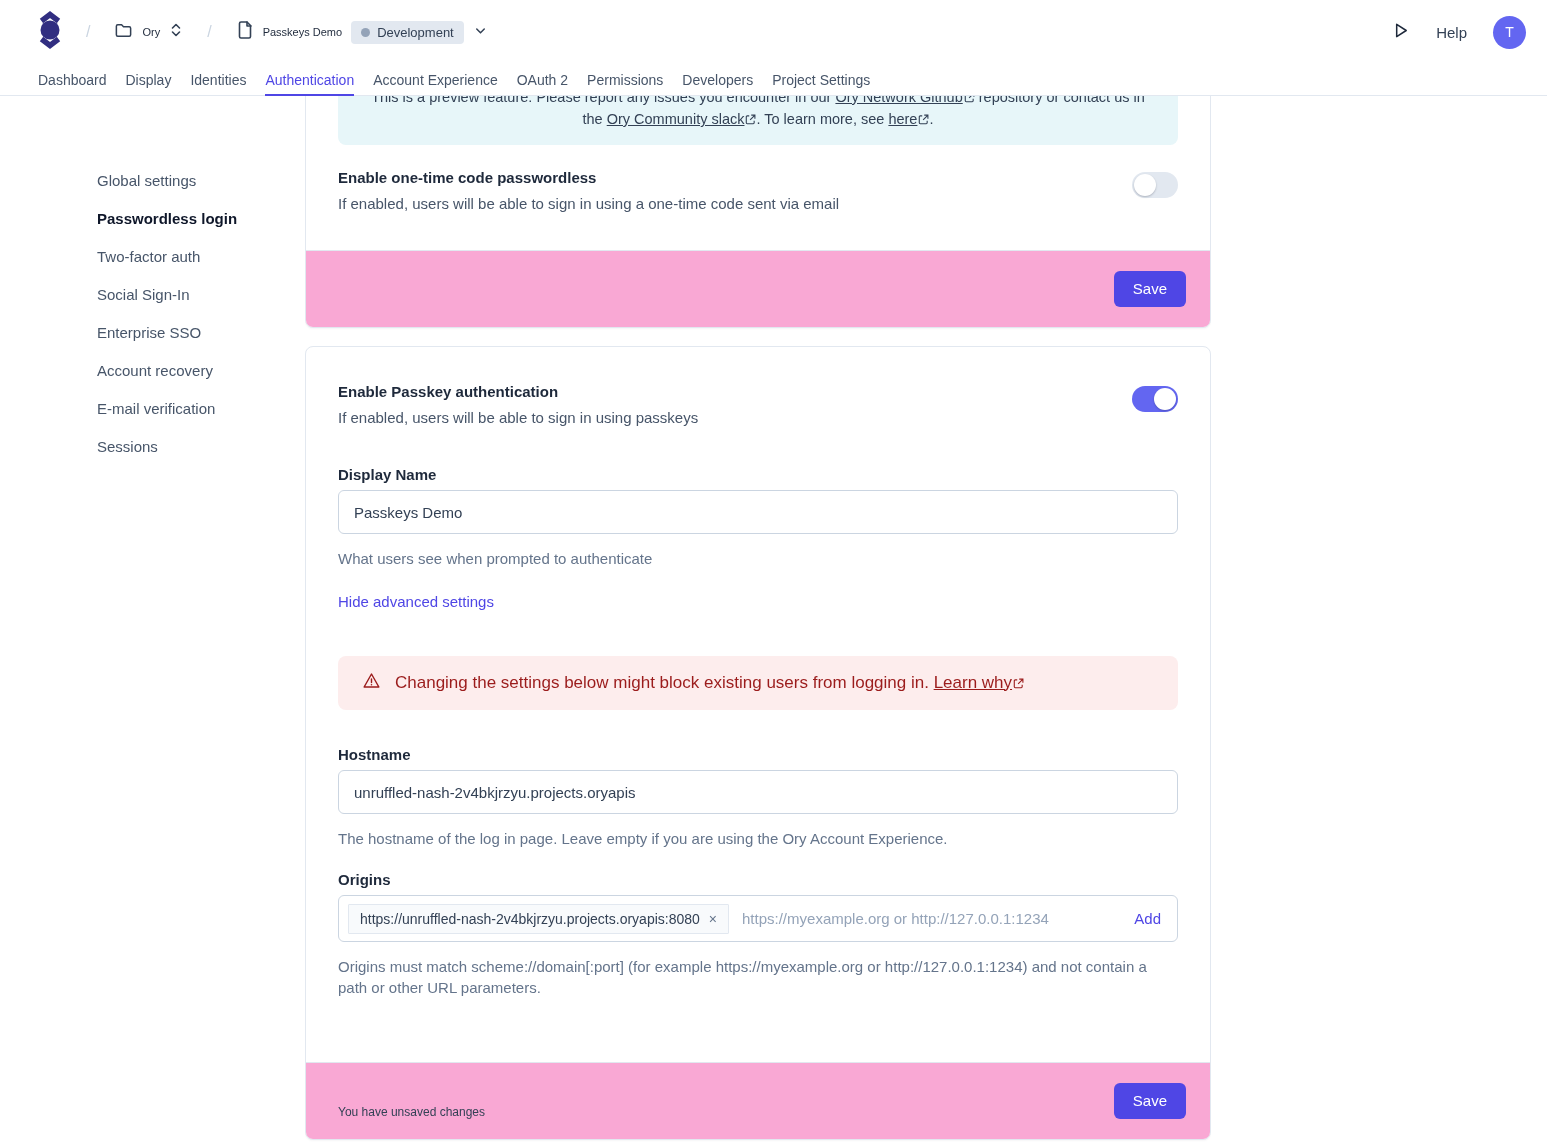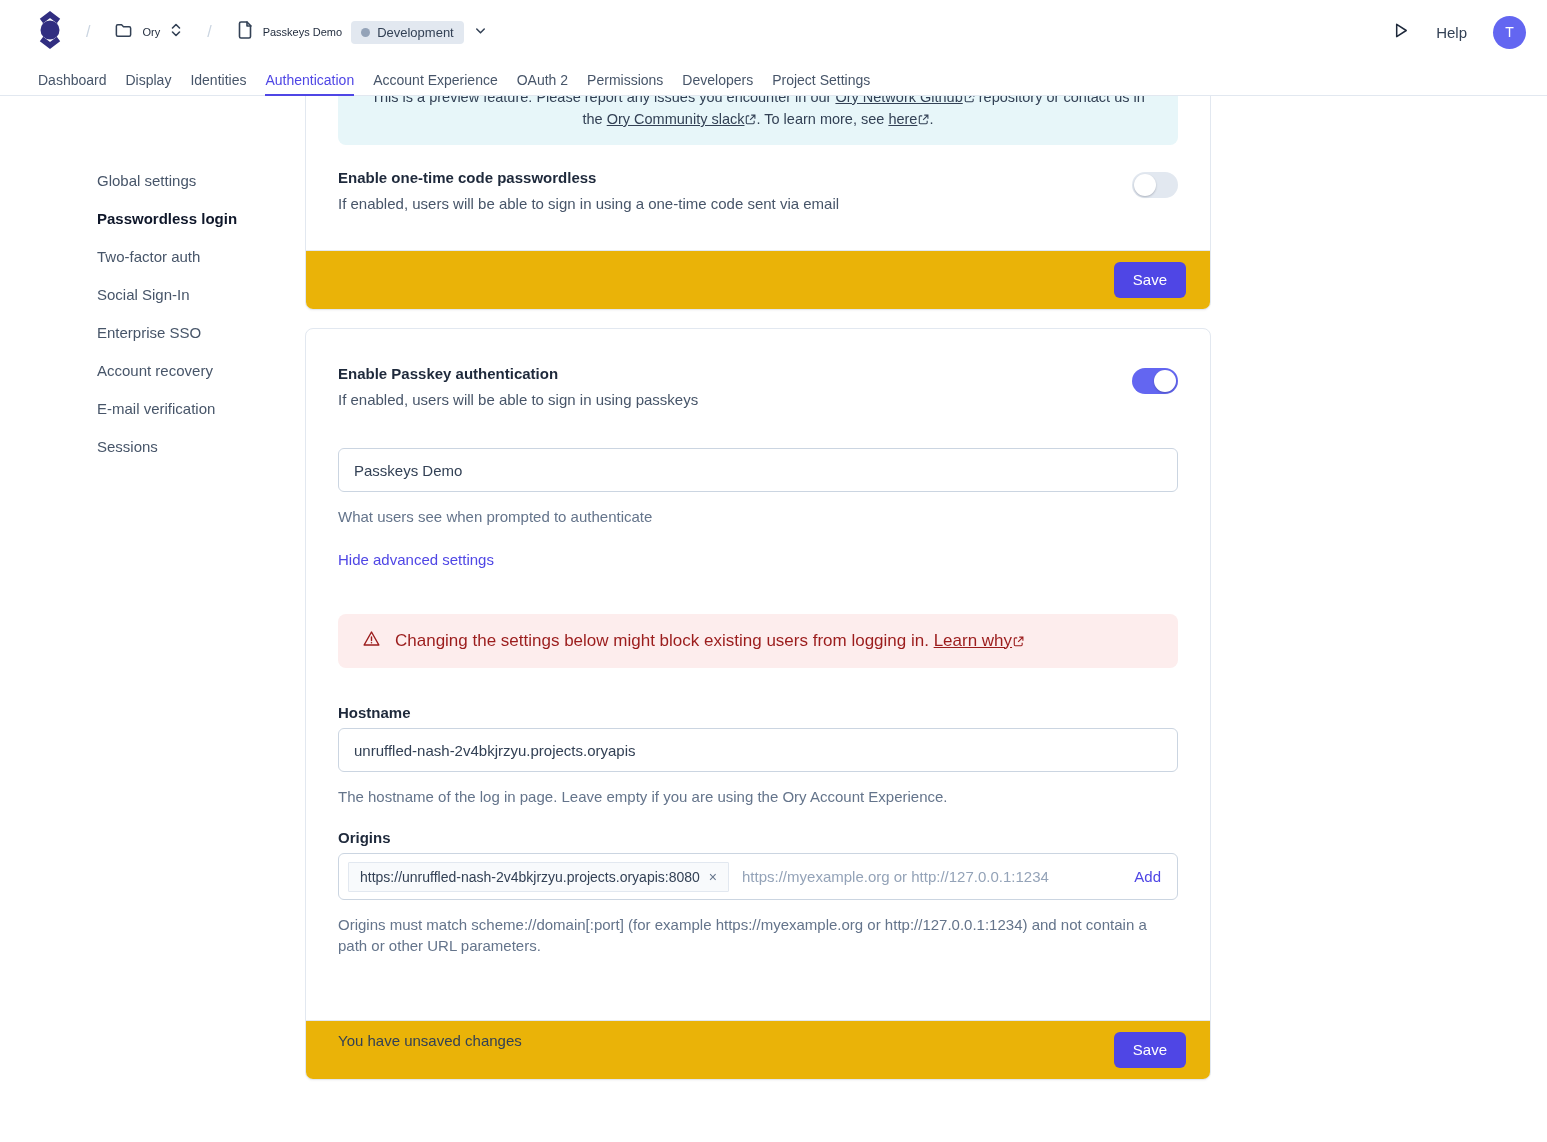--- a/index.html
+++ b/index.html
@@ -68,24 +68,24 @@
   .card {
     border: 1px solid #E2E8F0; border-radius: 8px; background: #fff;
     box-shadow: 0 1px 2px rgba(15,23,42,0.04);
     overflow: hidden;
   }
   .card-1 { margin-top: -48px; }
   .card-2 { margin-top: 18px; }
   .card-body { padding: 24px 32px 36px 32px; }
   .card-2 .card-body { padding: 36px 32px 64px 32px; }
   .card-footer {
-    background: #eab308; border-top: 1px solid #E2E8F0;
-    padding: 11px 24px; display: flex; align-items: flex-start; justify-content: flex-end;
-  }
-  .card-footer .status-text { flex: 1; font-size: 15px; color: #334155; padding-left: 8px; }
+    background: #f9a8d4; border-top: 1px solid #E2E8F0;
+    padding: 20px 24px; display: flex; align-items: flex-end; justify-content: flex-end;
+  }
+  .card-footer .status-text { flex: 1; font-size: 12px; color: #334155; padding-left: 8px; }
   .btn-save {
     background: #4F46E5; color: #fff; border: none; border-radius: 6px;
     font-family: "Liberation Sans", sans-serif;
     font-size: 15px; padding: 9px 19px; cursor: pointer; line-height: 18px;
   }
 
   
   .preview-banner {
     background: #E7F6F9; border-radius: 8px;
     padding: 14px 24px; font-size: 14.5px; line-height: 21px; color: #334155;
@@ -270,20 +270,21 @@
             <div>
               <div class="section-title">Enable Passkey authentication</div>
               <div class="section-desc">If enabled, users will be able to sign in using passkeys</div>
             </div>
             <div class="toggle on">
               <div class="knob"></div>
             </div>
           </div>
 
           <div class="mt-display-name">
+            <div class="field-label">Display Name</div>
             <input class="text-input" type="text" value="Passkeys Demo" style="">
             <div class="field-helper">What users see when prompted to authenticate</div>
           </div>
 
           <span class="advanced-link">Hide advanced settings</span>
 
           <div class="warning-banner">
             <span>
               <svg width="19" height="19" viewBox="0 0 24 24">
                   <path d="M12 3.8 L21.3 20.2 H2.7 Z" fill="none" stroke="#9B1C1C" stroke-width="1.8" stroke-linejoin="round"></path>

